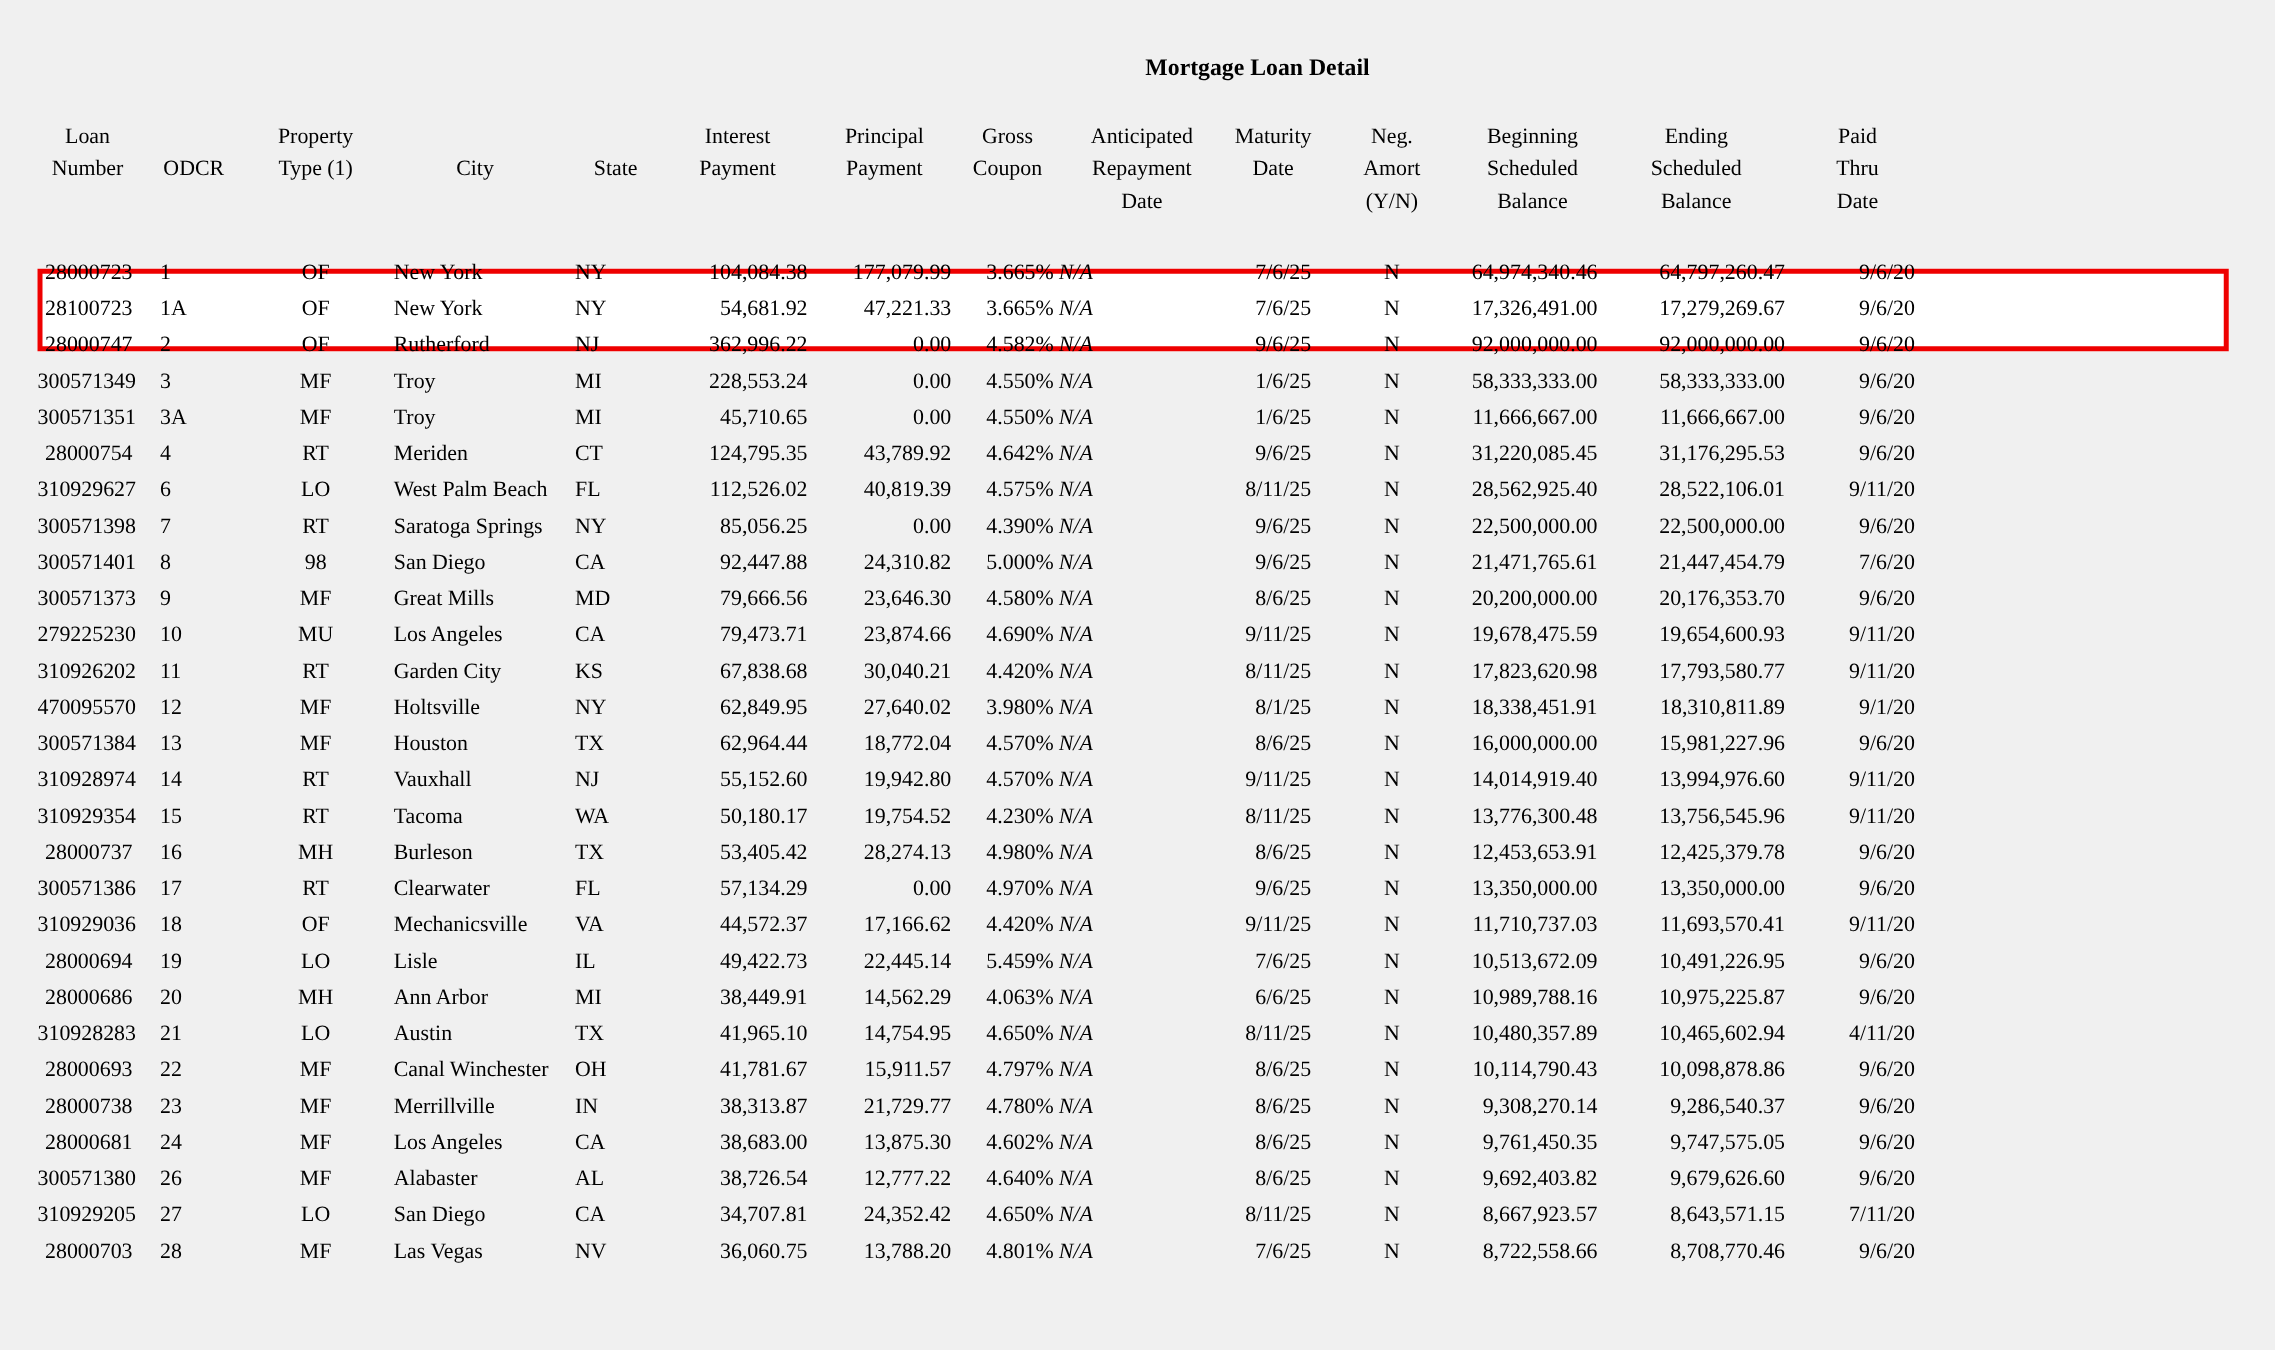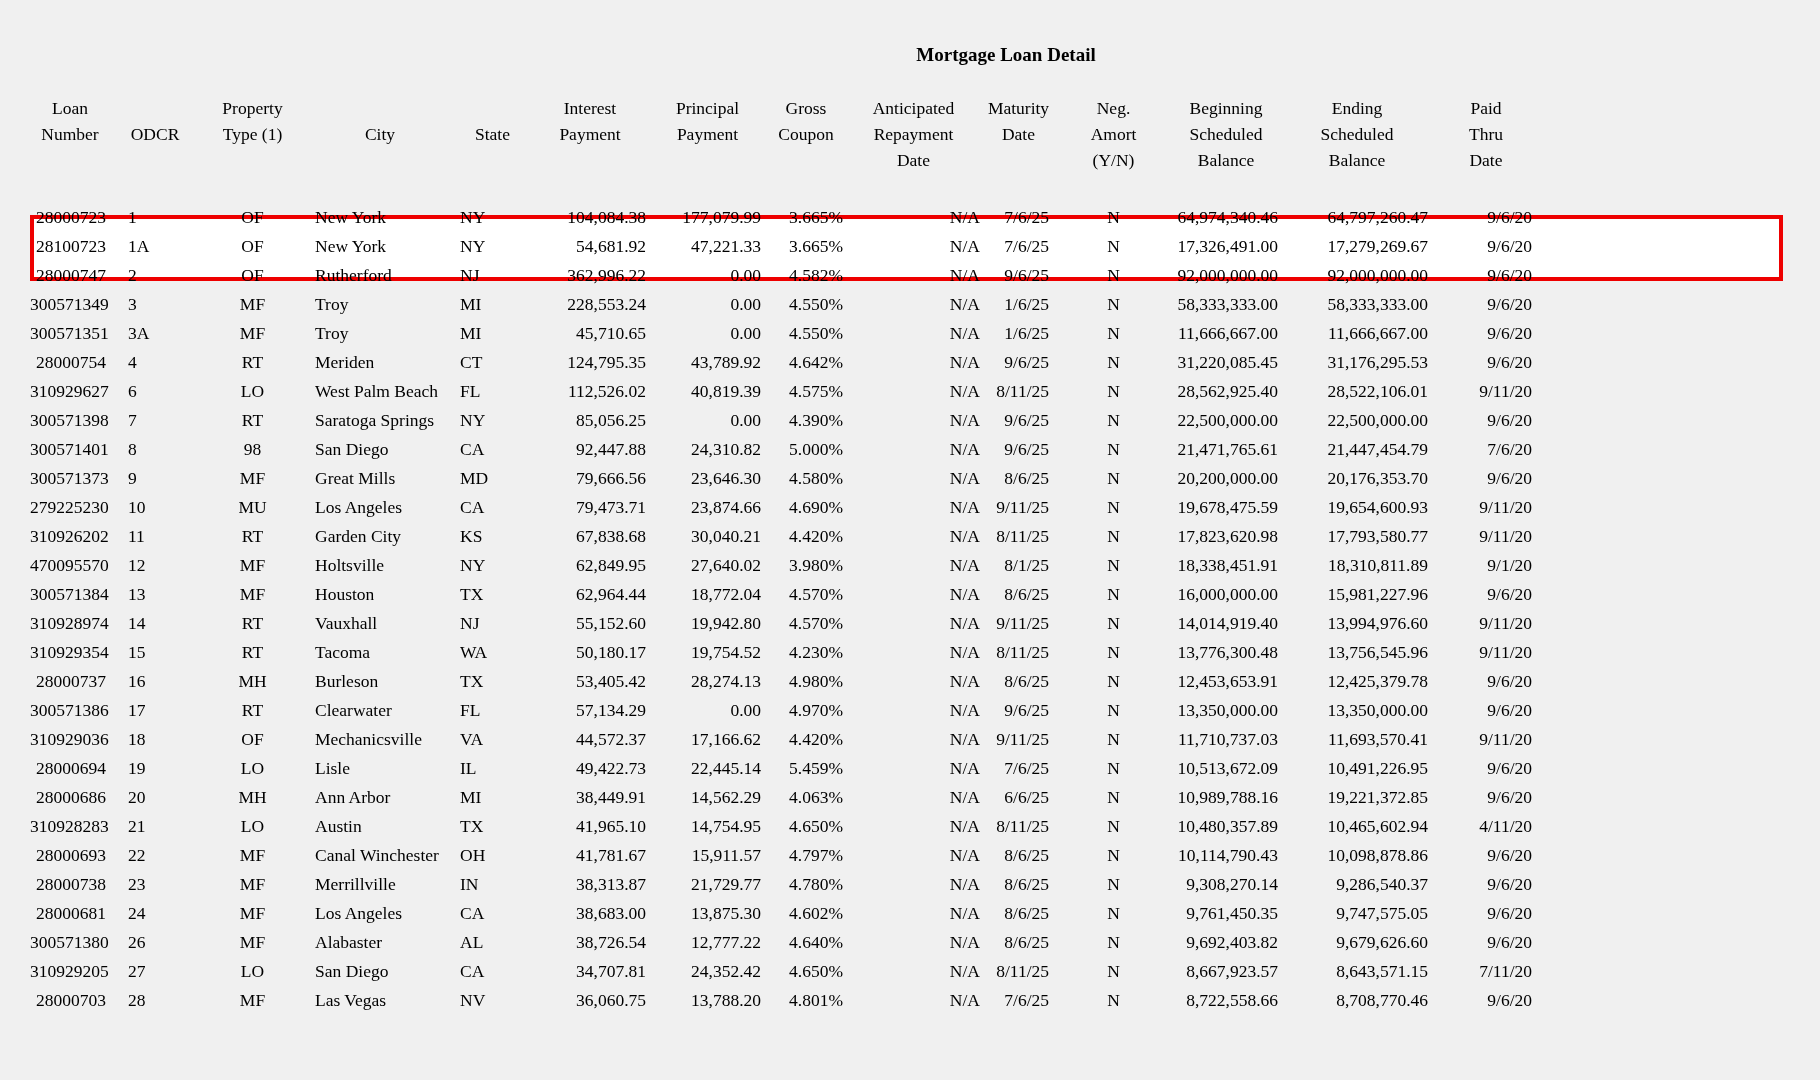--- a/index.html
+++ b/index.html
@@ -63,21 +63,21 @@
   }
   
   .loan-table td:nth-child(1)  { text-align: right;  padding-right: 4px; }
   .loan-table td:nth-child(2)  { text-align: left;   padding-left: 18px; }
   .loan-table td:nth-child(3)  { text-align: center; }
   .loan-table td:nth-child(4)  { text-align: left;   padding-left: 10px; }
   .loan-table td:nth-child(5)  { text-align: left;   padding-left: 5px; }
   .loan-table td:nth-child(6),
   .loan-table td:nth-child(7),
   .loan-table td:nth-child(8)  { text-align: right;  padding-right: 4px; }
-  .loan-table td:nth-child(9)  { text-align: right; }
+  .loan-table td:nth-child(9)  { text-align: left; font-style: italic; }
   .loan-table td:nth-child(10) { text-align: right;  padding-right: 8px; }
   .loan-table td:nth-child(11) { text-align: center; }
   .loan-table td:nth-child(12),
   .loan-table td:nth-child(13) { text-align: right;  padding-right: 4px; }
   .loan-table td:nth-child(14) { text-align: right;  padding-right: 8px; }
 </style>
 </head>
 <body>
 
 <div class="page" style="background: rgb(240, 240, 240);">
@@ -486,21 +486,21 @@
           <td>MH</td>
           <td>Ann Arbor</td>
           <td>MI</td>
           <td>38,449.91</td>
           <td>14,562.29</td>
           <td>4.063%</td>
           <td>N/A</td>
           <td>6/6/25</td>
           <td>N</td>
           <td>10,989,788.16</td>
-          <td>19,221,372.85</td>
+          <td>10,975,225.87</td>
           <td>9/6/20</td>
           <td></td>
         </tr>
         <tr>
           <td>310928283</td>
           <td>21</td>
           <td>LO</td>
           <td>Austin</td>
           <td>TX</td>
           <td>41,965.10</td>

